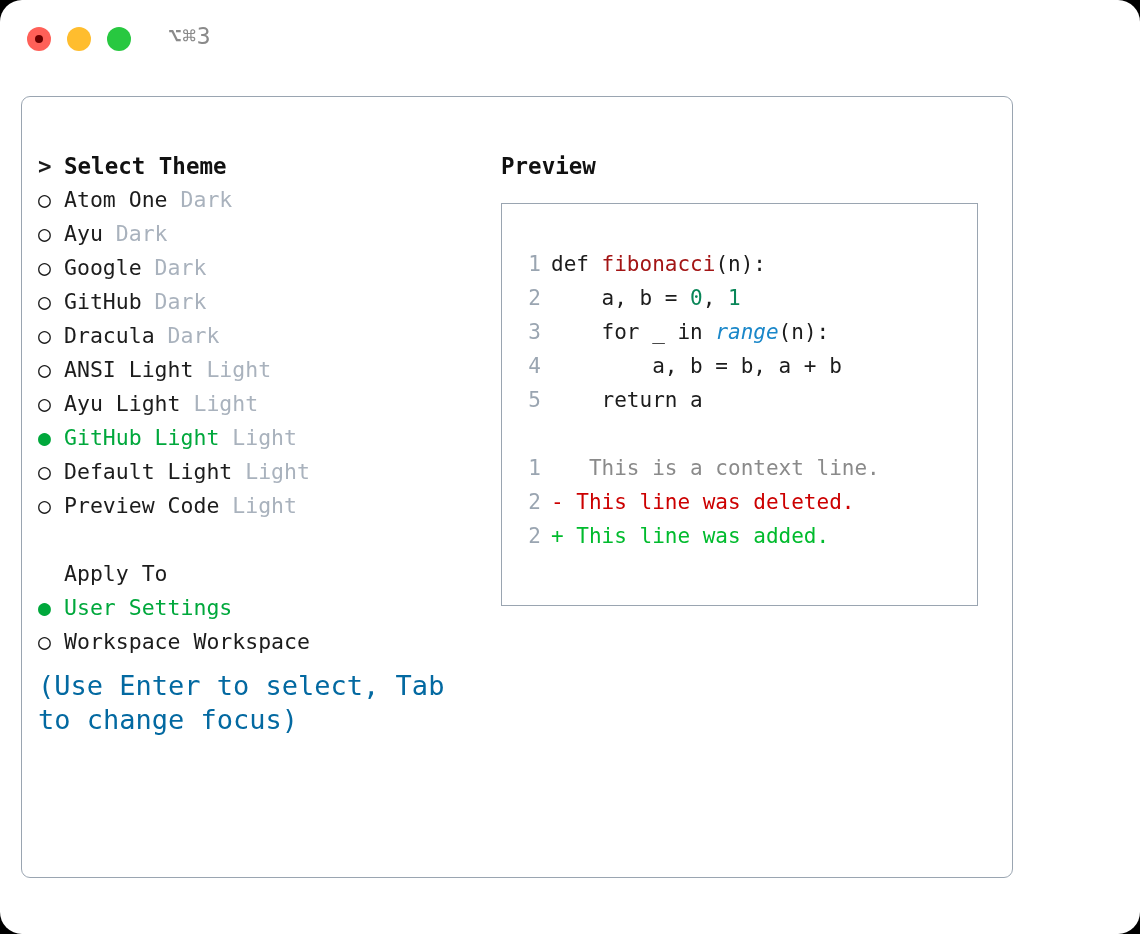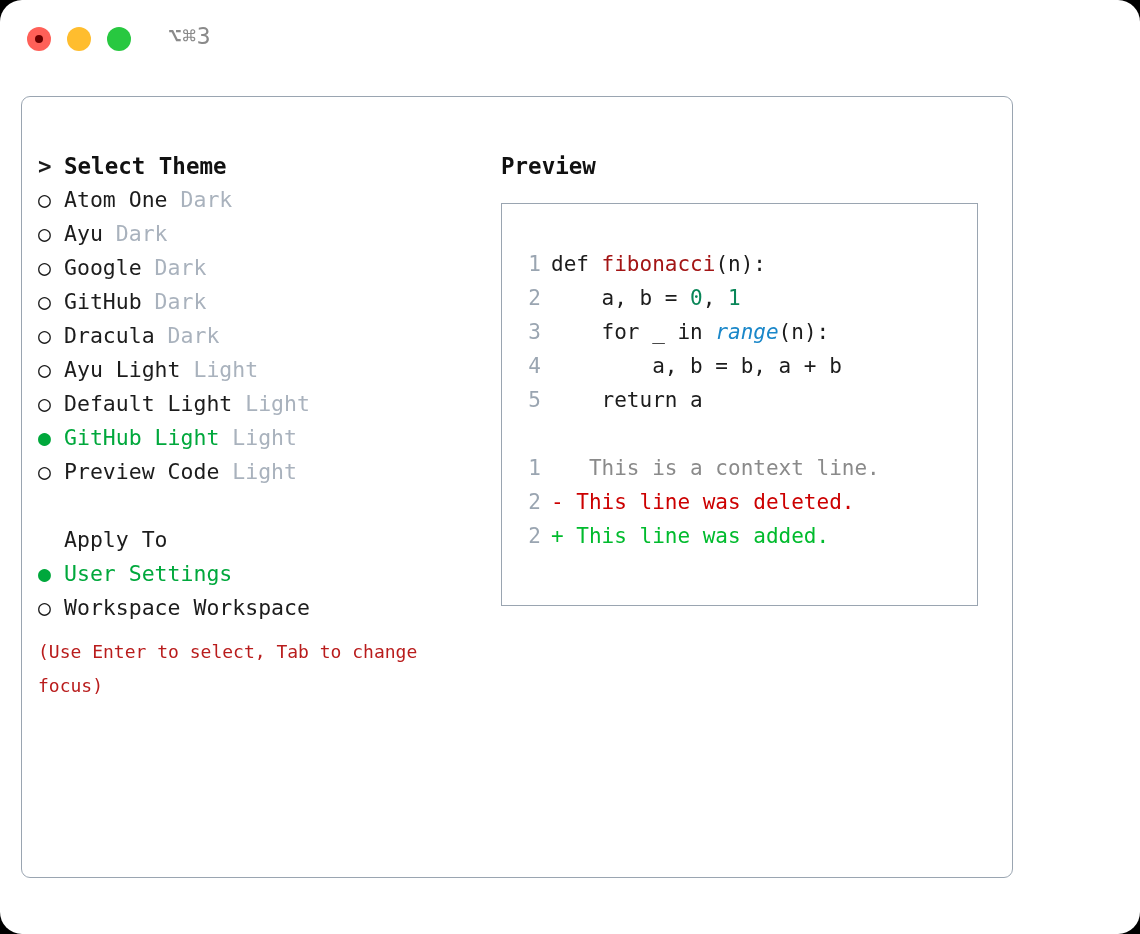--- a/index.html
+++ b/index.html
@@ -96,23 +96,23 @@
   .tag {
     color: #a9b2bd;
   }
   .sel {
     color: #00a83c;
   }
   .sel .marker { color: #00a83c; }
   .spacer { height: 34px; }
   .hint {
     margin-top: 10px;
-    font-size: 18px;
-    line-height: 34px;
-    color: #b91c1c;
+    font-size: 27px;
+    line-height: 34px;
+    color: #0369a1;
     width: 420px;
   }
   
   .right-col {
     position: absolute;
     left: 479px;
     top: 52px;
   }
   .preview-title {
     font-size: 22.5px;
@@ -173,23 +173,24 @@
       <div class="row section-head">
         <span class="marker">&gt;</span><span>Select Theme</span>
       </div>
 
       <div id="theme-list">
           <div class="row"><span class="marker">○</span><span>Atom One</span><span class="tag"> Dark</span></div>
           <div class="row"><span class="marker">○</span><span>Ayu</span><span class="tag"> Dark</span></div>
           <div class="row"><span class="marker">○</span><span>Google</span><span class="tag"> Dark</span></div>
           <div class="row"><span class="marker">○</span><span>GitHub</span><span class="tag"> Dark</span></div>
           <div class="row"><span class="marker">○</span><span>Dracula</span><span class="tag"> Dark</span></div>
+          <div class="row"><span class="marker">○</span><span>ANSI Light</span><span class="tag"> Light</span></div>
           <div class="row"><span class="marker">○</span><span>Ayu Light</span><span class="tag"> Light</span></div>
+          <div class="row sel"><span class="marker">●</span><span>GitHub Light</span><span class="tag"> Light</span></div>
           <div class="row"><span class="marker">○</span><span>Default Light</span><span class="tag"> Light</span></div>
-          <div class="row sel"><span class="marker">●</span><span>GitHub Light</span><span class="tag"> Light</span></div>
           <div class="row"><span class="marker">○</span><span>Preview Code</span><span class="tag"> Light</span></div>
         </div>
 
       <div class="spacer"></div>
 
       <div class="row">
         <span class="marker empty">○</span><span>Apply To</span>
       </div>
 
       <div id="apply-list">

